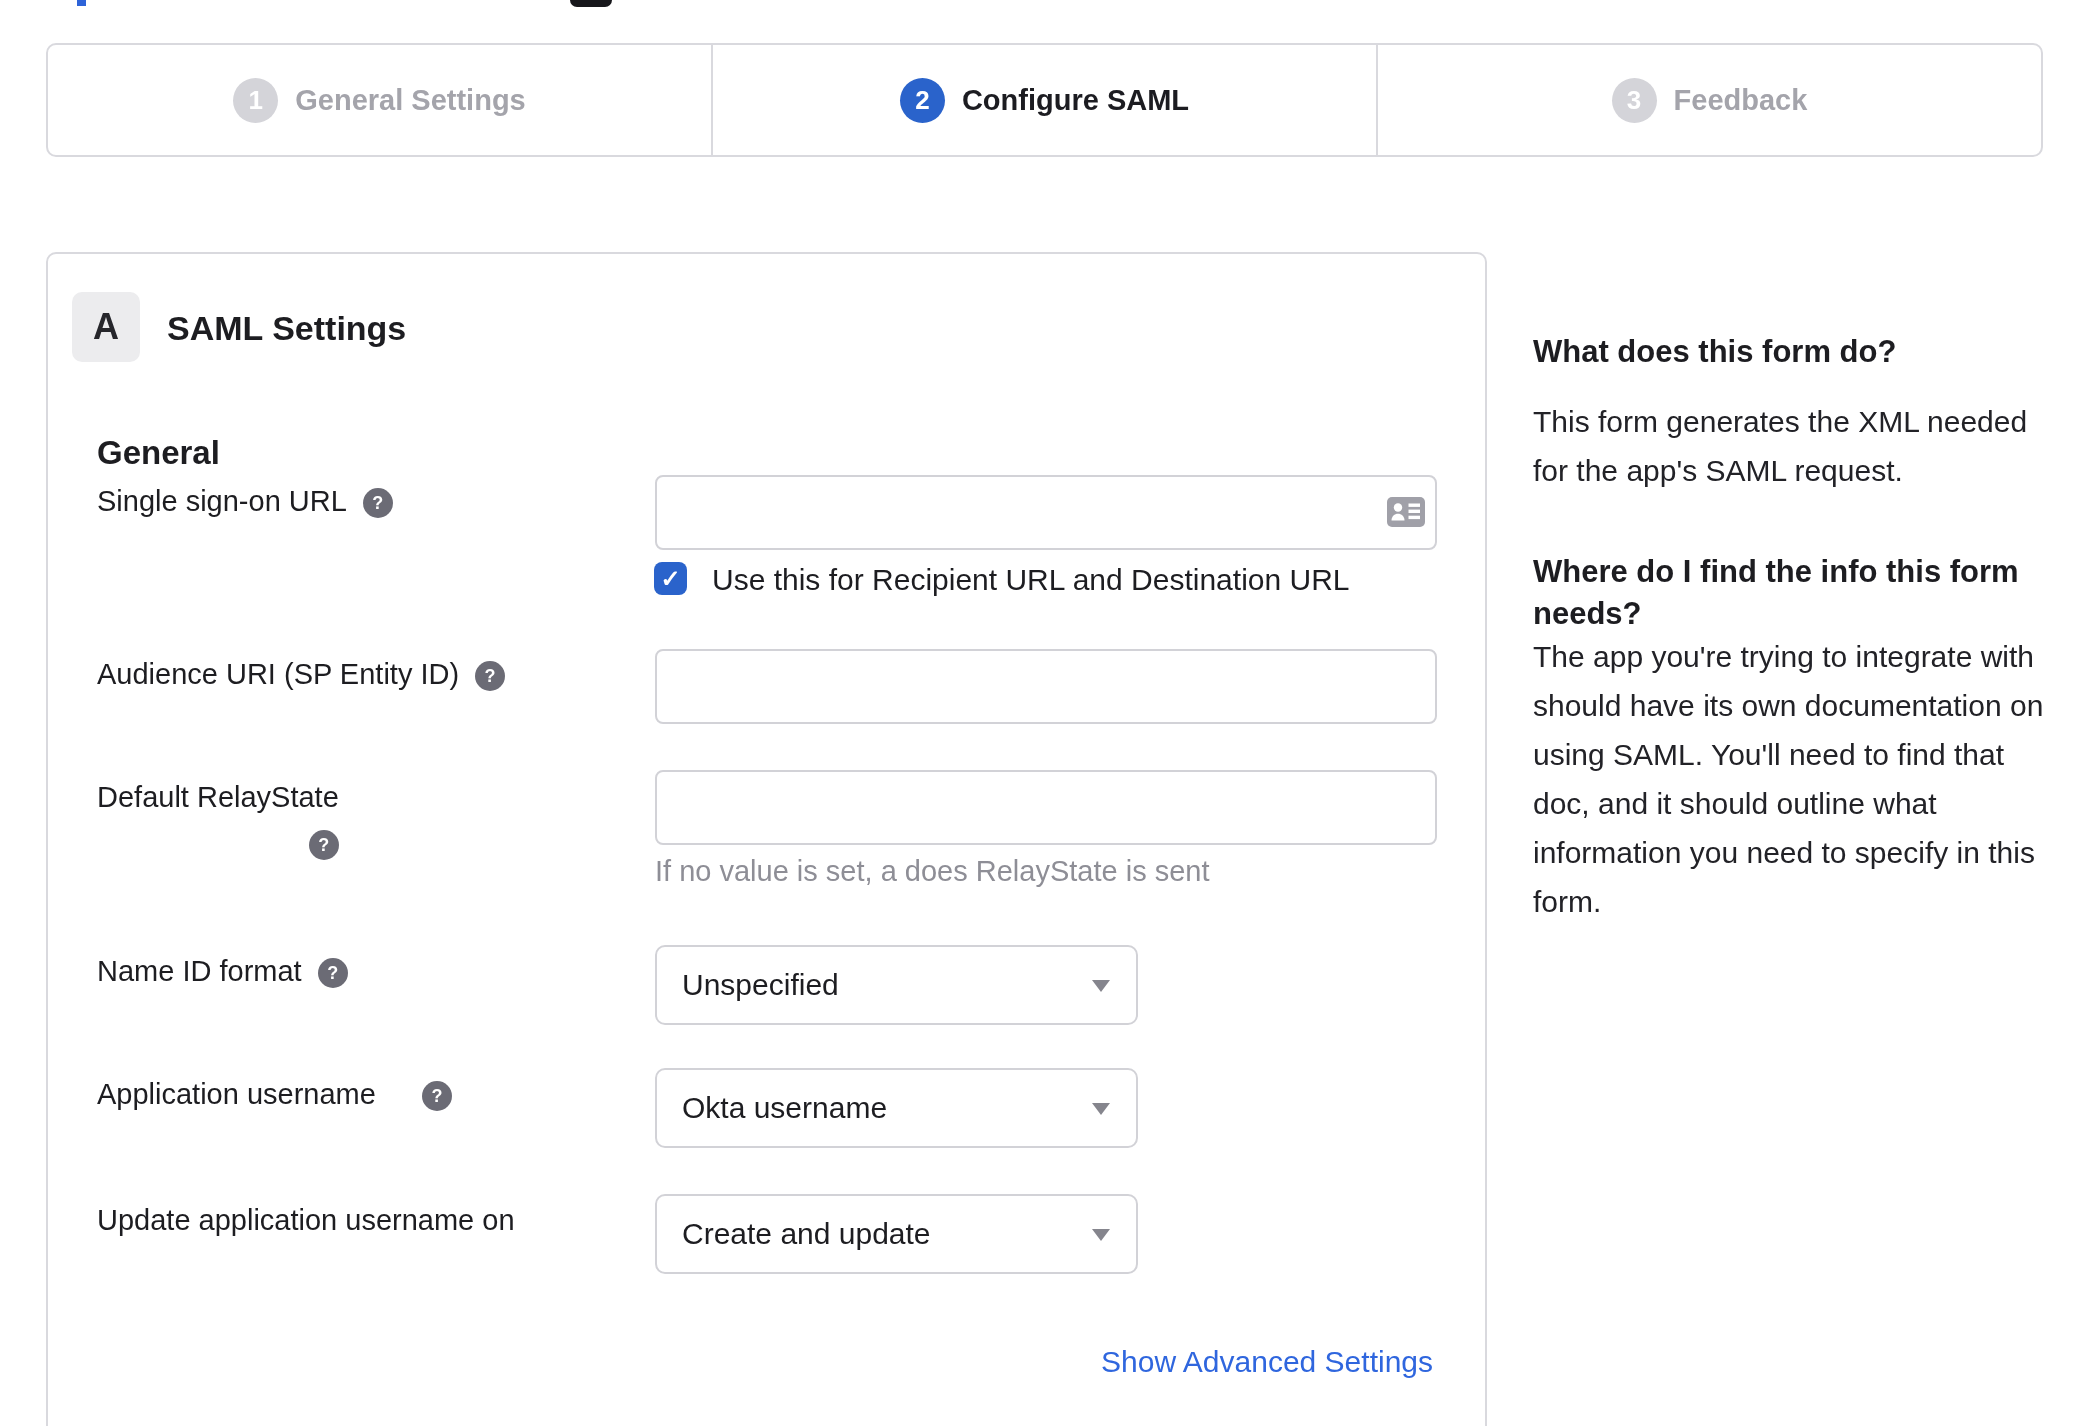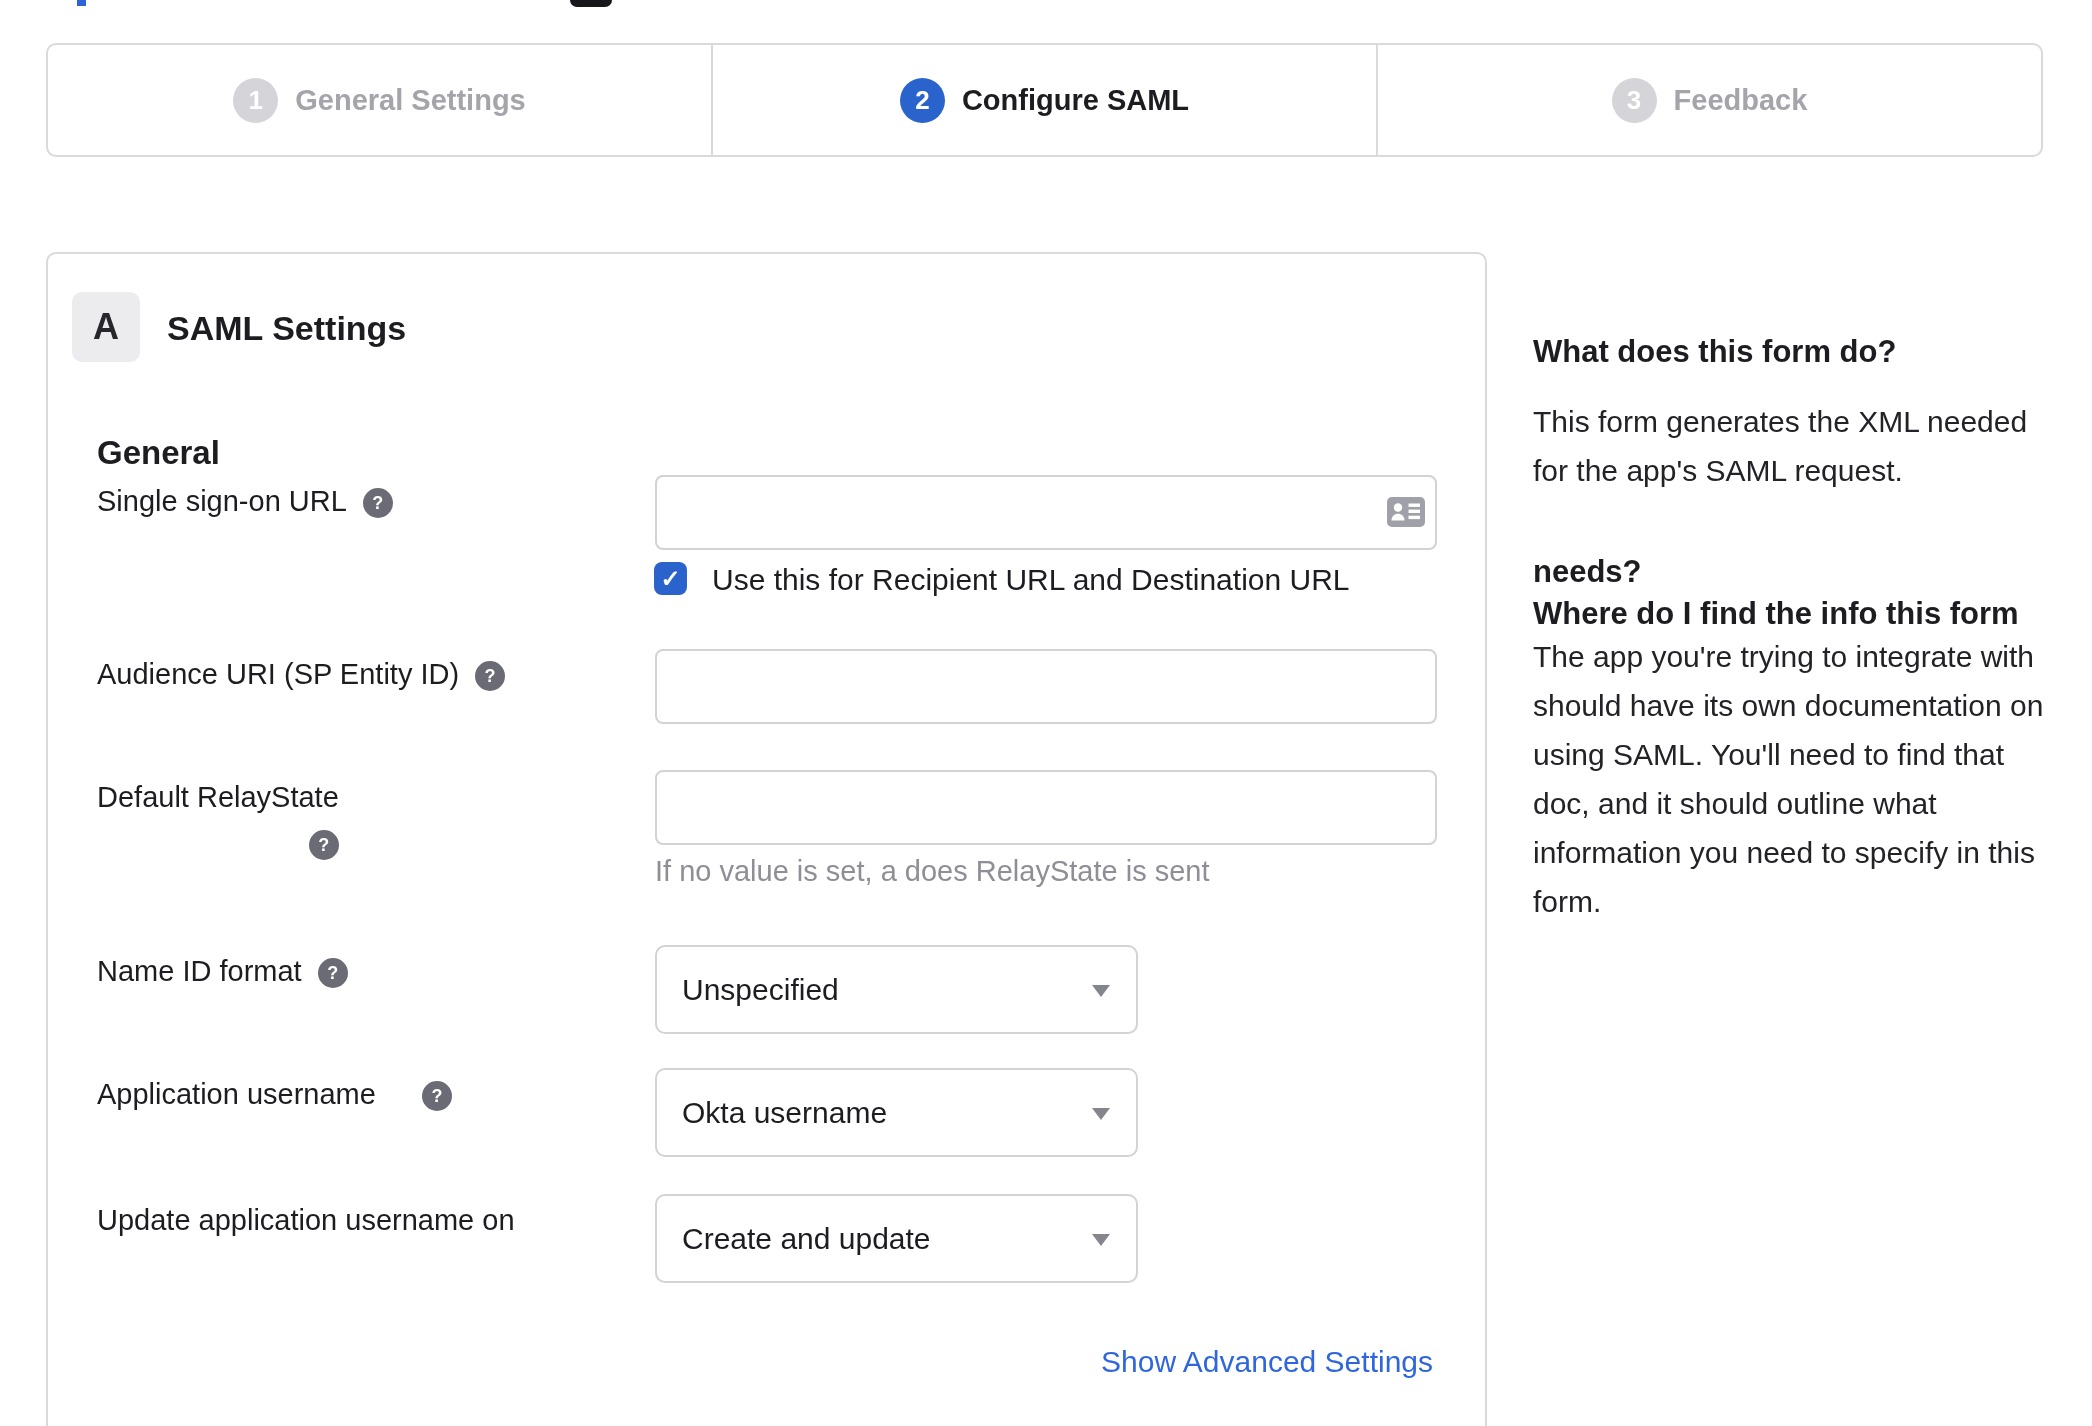--- a/index.html
+++ b/index.html
@@ -85,21 +85,21 @@
   .checkbox-label {
     position: absolute; left: 664px; top: 309px;
     font-size: 30px; color: #1d1d21; cursor: pointer; white-space: nowrap;
   }
   .hint {
     position: absolute; left: 607px; top: 601px;
     font-size: 29px; color: #8e8e96; white-space: nowrap;
   }
 
   .select {
-    position: absolute; left: 607px; width: 483px; height: 89px;
+    position: absolute; left: 607px; width: 483px; height: 80px;
     border: 2px solid #d2d2d7; border-radius: 10px; background: #fff;
     display: flex; align-items: center; cursor: pointer;
   }
   .select-value { font-size: 30px; color: #1d1d21; padding-left: 25px; }
   .select-arrow {
     position: absolute; right: 26px; top: 50%; margin-top: -5px;
     width: 0; height: 0;
     border-left: 9px solid transparent; border-right: 9px solid transparent;
     border-top: 12px solid #85858d;
   }
@@ -205,22 +205,22 @@
   <a class="advanced-link" href="#">Show Advanced Settings</a>
 </div>
 
 <div class="sidebar">
   <div class="sb-heading" style="top:331px;">What does this form do?</div>
   <div class="sb-para" style="top:397px;">
     <div>This form generates the XML needed</div>
     <div>for the app's SAML request.</div>
   </div>
   <div class="sb-heading" style="top:551px;">
+    <div>Where do I find the info this form</div>
     <div>needs?</div>
-    <div>Where do I find the info this form</div>
   </div>
   <div class="sb-para" style="top:632px;">
     <div>The app you're trying to integrate with</div>
     <div>should have its own documentation on</div>
     <div>using SAML. You'll need to find that</div>
     <div>doc, and it should outline what</div>
     <div>information you need to specify in this</div>
     <div>form.</div>
   </div>
 </div>

